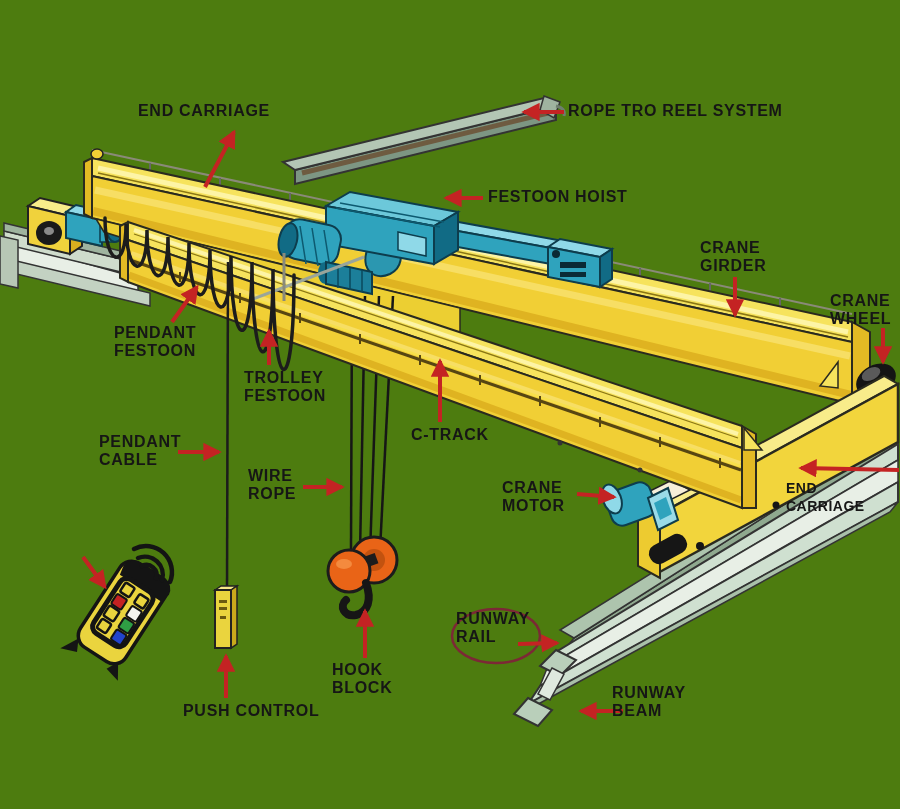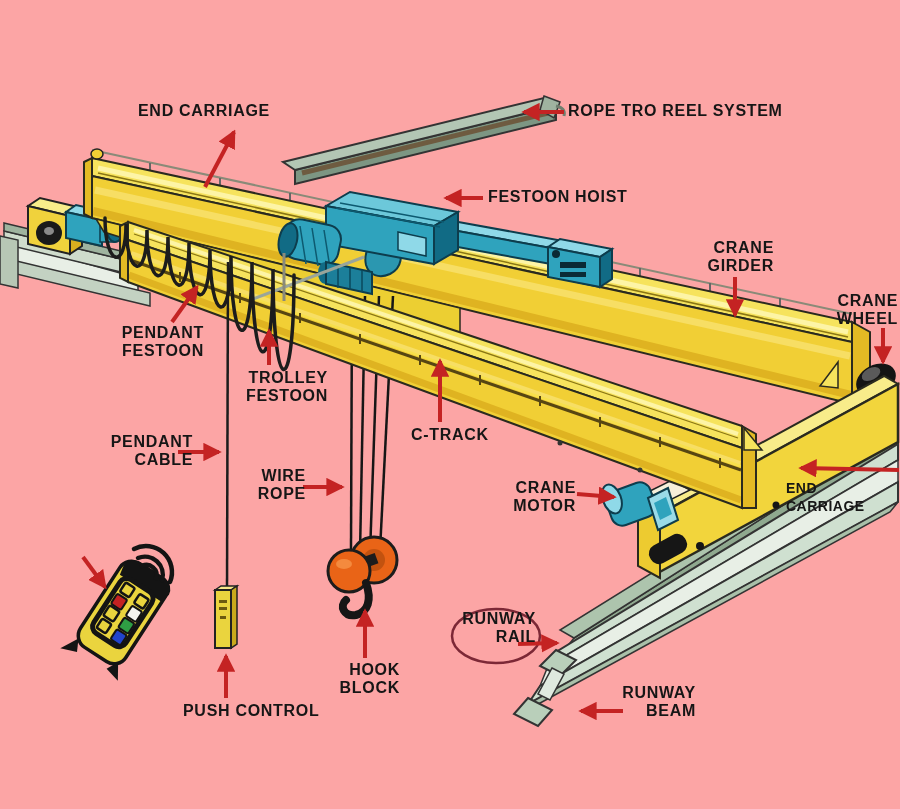--- a/index.html
+++ b/index.html
@@ -1,21 +1,21 @@
 <!DOCTYPE html>
 <html><head>
 <meta charset="utf-8">
 <style>
   html,body{margin:0;padding:0;background:#fff;}
-  #stage{position:relative;width:900px;height:809px;background:#fca5a5;overflow:hidden;
+  #stage{position:relative;width:900px;height:809px;background:#4d7c0f;overflow:hidden;
          font-family:"Liberation Sans","DejaVu Sans",sans-serif;}
   #scene{position:absolute;left:0;top:0;}
   .lbl{position:absolute;font-size:16px;font-weight:bold;color:#161616;line-height:18px;
        letter-spacing:0.7px;white-space:pre-line;}
-  .c{text-align:right;}
+  .c{text-align:left;}
   .sm{font-size:14px;letter-spacing:0.5px;}
 </style>
 </head>
 <body>
 
 <div id="stage">
 
 <svg id="scene" width="900" height="809" viewBox="0 0 900 809">
   <defs>
     <marker id="ah" viewBox="0 0 10 10" refX="8.5" refY="5" markerWidth="4.6" markerHeight="4.6" orient="auto-start-reverse">

